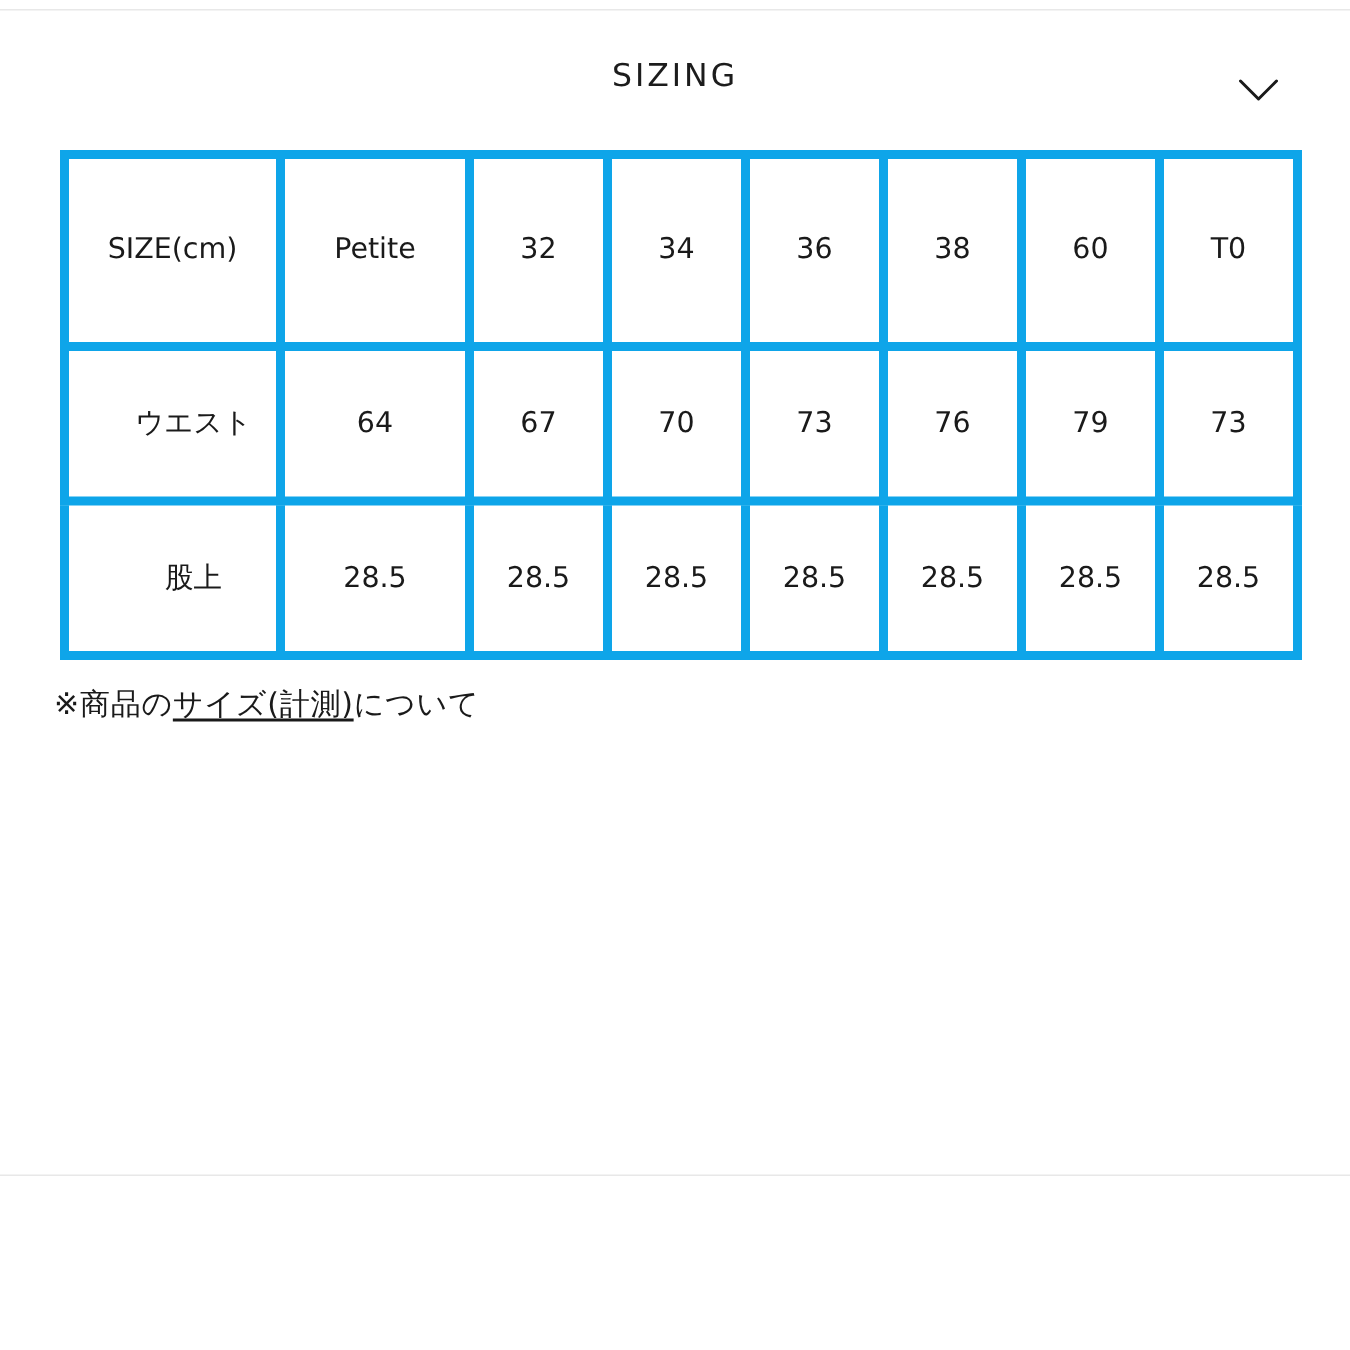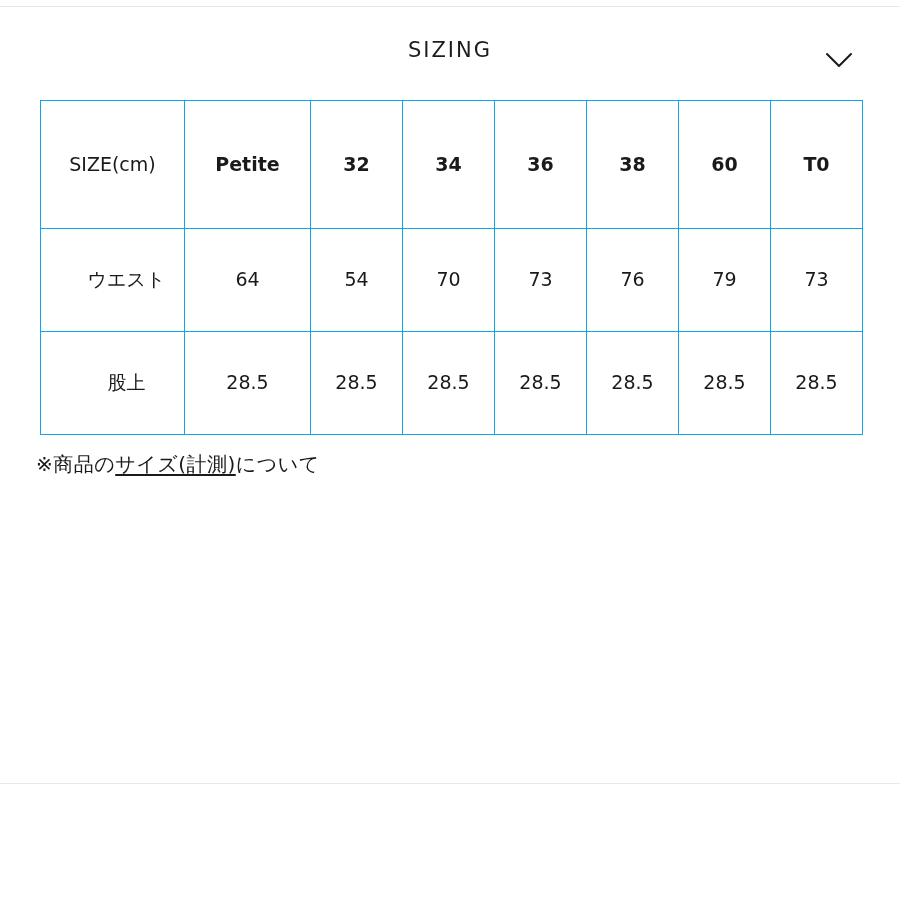--- a/index.html
+++ b/index.html
@@ -68,34 +68,34 @@
   .table-wrap {
     margin: 0 40px;
     width: 820px;
   }
   table.sizing {
     border-collapse: collapse;
     width: 820px;
     table-layout: fixed;
   }
   table.sizing td {
-    border: 1px solid #0ea5e9;
+    border: 6px solid #0ea5e9;
     text-align: center;
     vertical-align: middle;
     font-size: 19px;
     color: #1a1a1a;
     padding: 4px 6px;
     line-height: 1.35;
     word-break: break-all;
     height: 103px;
     box-sizing: border-box;
   }
   table.sizing tr:first-child td {
     height: 128px;
-    font-weight: 700;
+    font-weight: 400;
   }
   table.sizing tr:first-child td.corner {
     font-weight: 400;
   }
   table.sizing td.rowhead {
     font-weight: 400;
     padding-left: 34px;
   }
   table.sizing col.c0 { width: 144px; }
   table.sizing col.c1 { width: 126px; }
@@ -145,21 +145,21 @@
           <td>32</td>
           <td>34</td>
           <td>36</td>
           <td>38</td>
           <td>60</td>
           <td>T0</td>
         </tr>
         <tr>
           <td class="rowhead">ウエスト</td>
           <td>64</td>
-          <td>54</td>
+          <td>67</td>
           <td>70</td>
           <td>73</td>
           <td>76</td>
           <td>79</td>
           <td>73</td>
         </tr>
         <tr>
           <td class="rowhead">股上</td>
           <td>28.5</td>
           <td>28.5</td>

